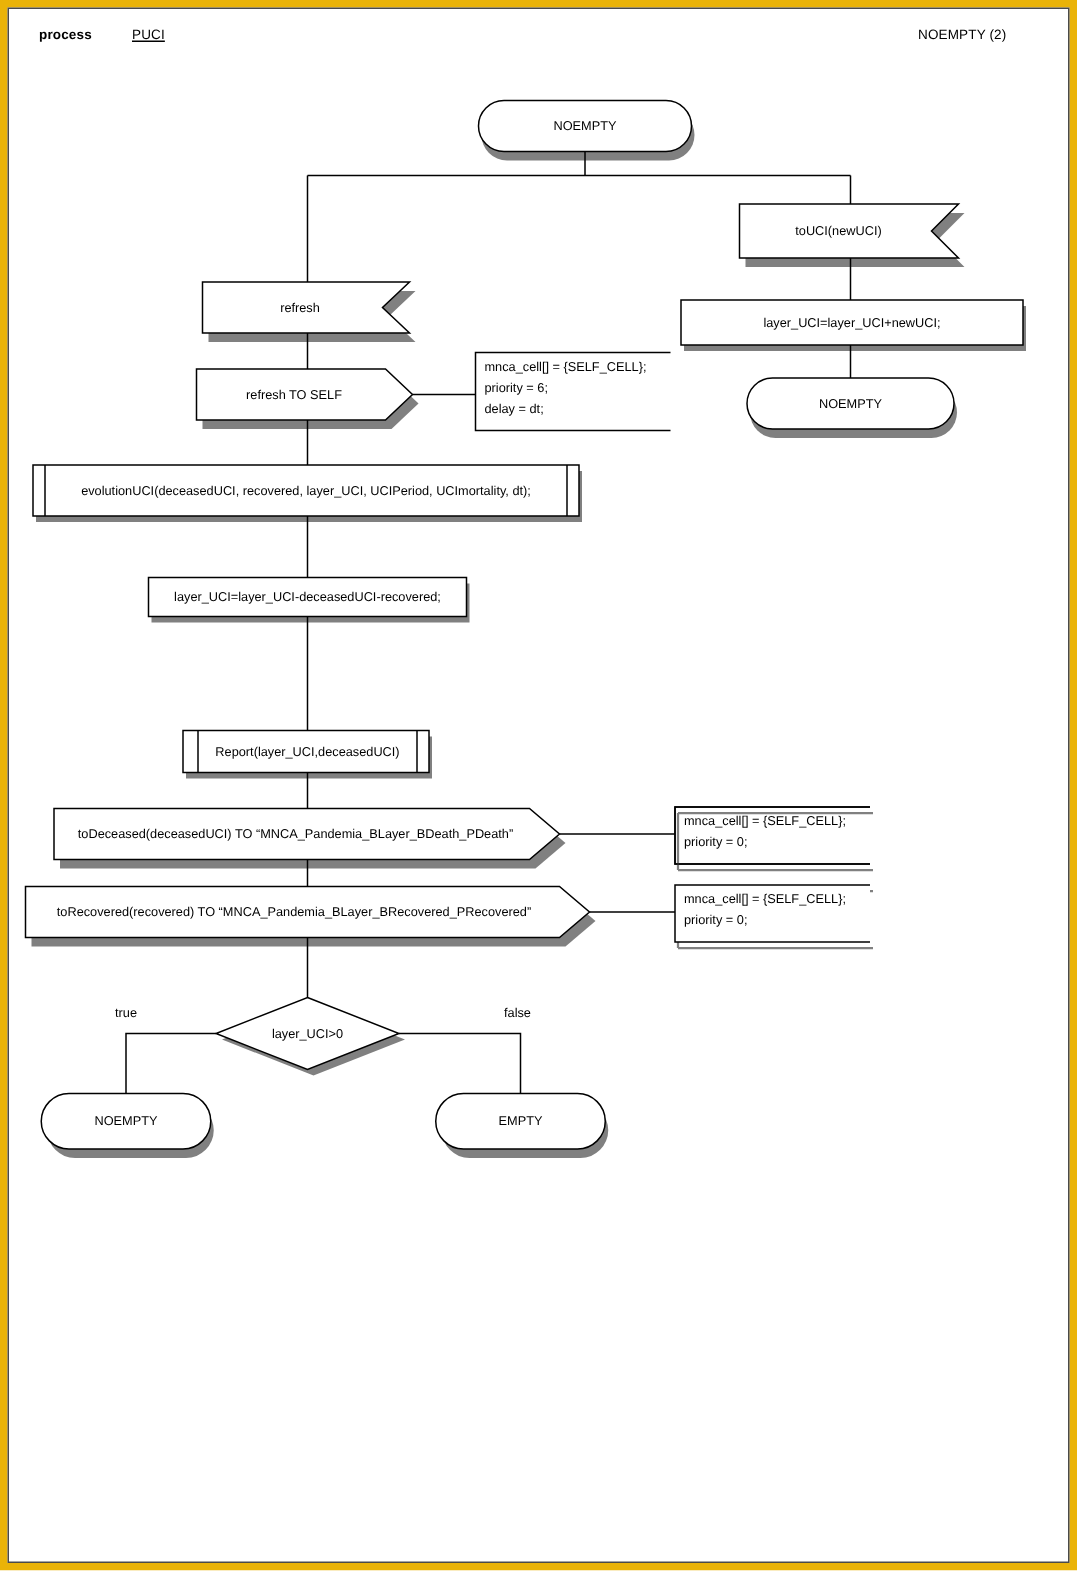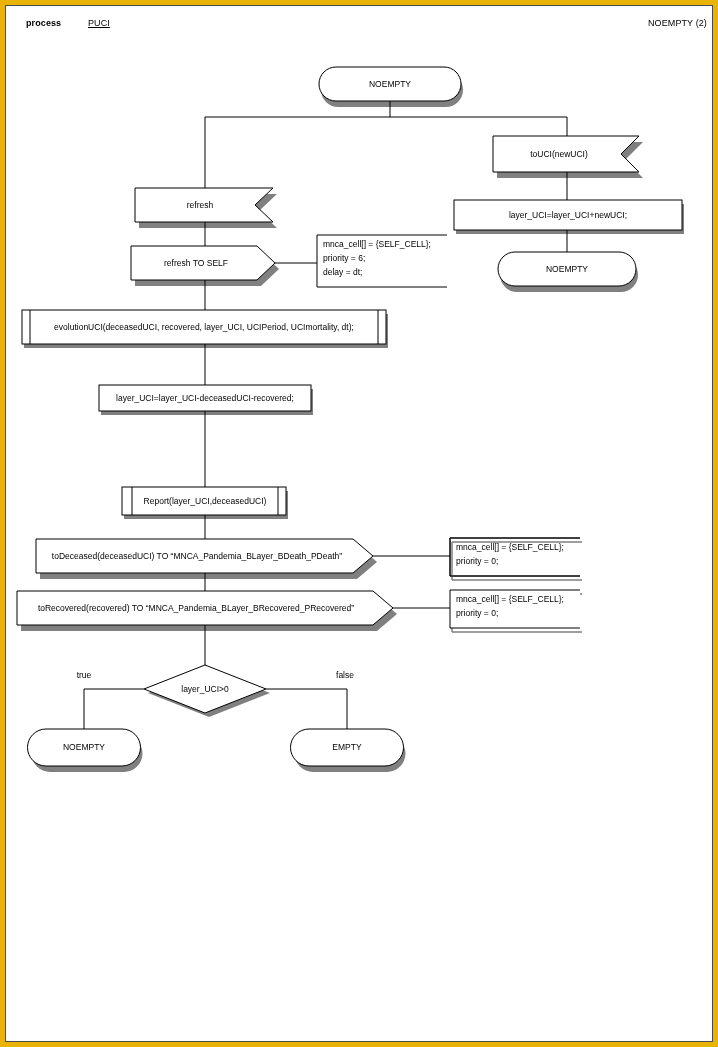--- a/index.html
+++ b/index.html
@@ -40,21 +40,21 @@
     left: 26px;
     top: 18px;
     font-weight: bold;
   }
   .hdr-name {
     left: 88px;
     top: 18px;
     text-decoration: underline;
   }
   .hdr-state {
-    left: 648px;
+    left: 612px;
     top: 18px;
   }
   svg.diagram {
     position: absolute;
     left: 0;
     top: 0;
     width: 718px;
     height: 1047px;
     overflow: visible;
   }

